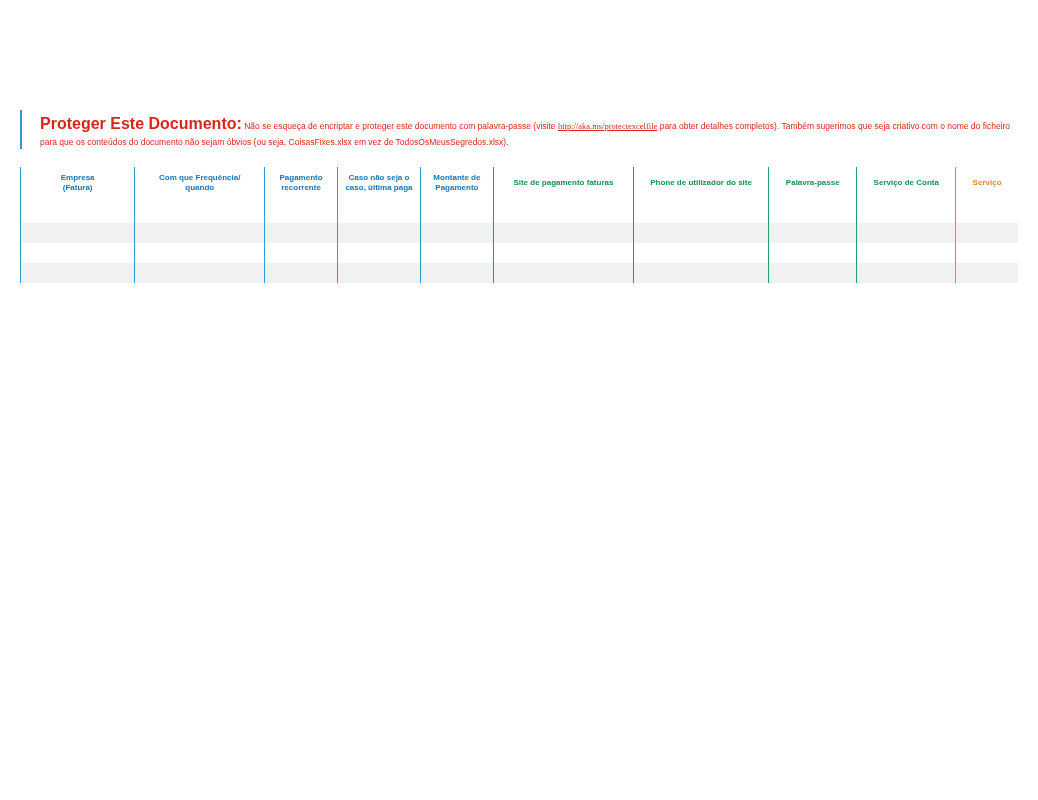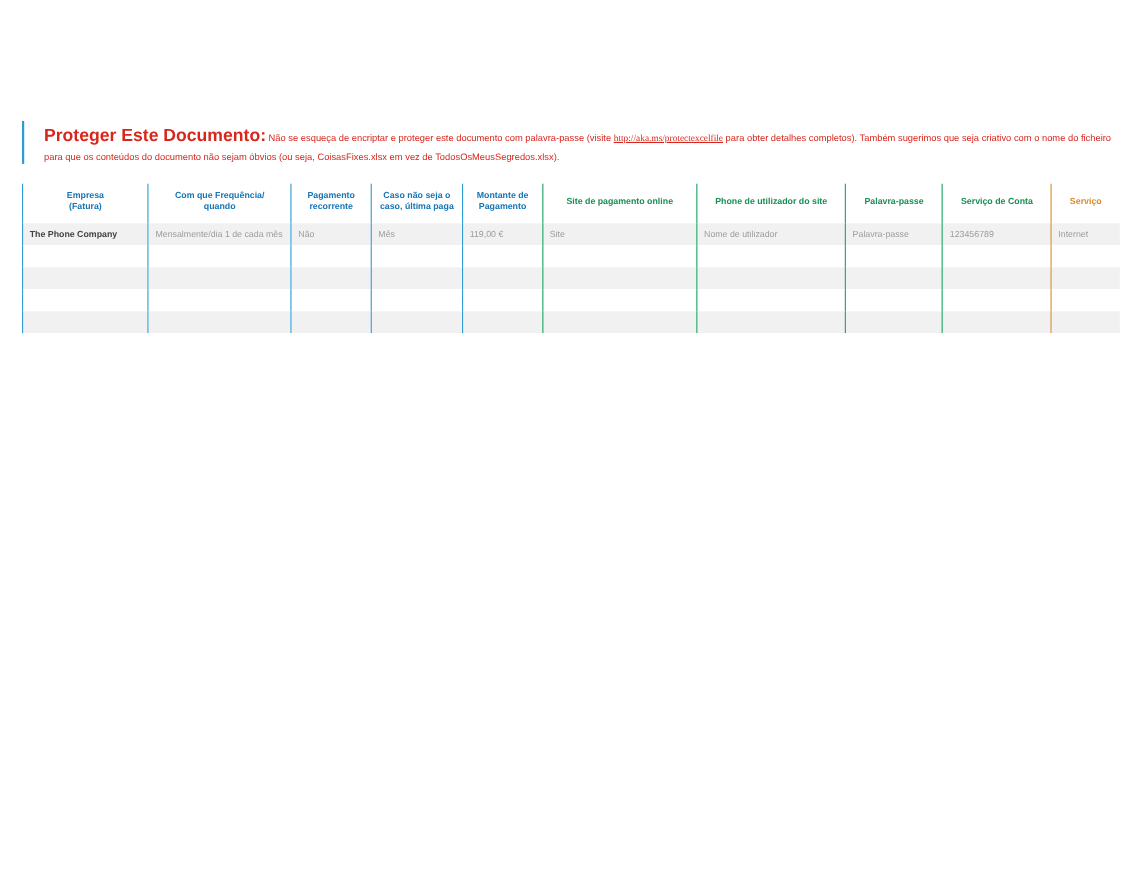--- a/index.html
+++ b/index.html
@@ -116,40 +116,28 @@
       <col class="green" style="width:95px">
       <col class="orange" style="width:60px">
     </colgroup>
     <thead>
       <tr>
         <th class="blue">Empresa<br>(Fatura)</th>
         <th class="blue">Com que Frequência/<br>quando</th>
         <th class="blue">Pagamento<br>recorrente</th>
         <th class="blue">Caso não seja o<br>caso, última paga</th>
         <th class="blue">Montante de<br>Pagamento</th>
-        <th class="green">Site de pagamento online</th>
+        <th class="green">Site de pagamento faturas</th>
         <th class="green">Phone de utilizador do site</th>
         <th class="green">Palavra-passe</th>
         <th class="green">Serviço de Conta</th>
         <th class="orange">Serviço</th>
       </tr>
     </thead>
     <tbody>
-      <tr class="band">
-        <td class="first">The Phone Company</td>
-        <td>Mensalmente/dia 1 de cada mês</td>
-        <td>Não</td>
-        <td>Mês</td>
-        <td>119,00 €</td>
-        <td>Site</td>
-        <td>Nome de utilizador</td>
-        <td>Palavra-passe</td>
-        <td>123456789</td>
-        <td>Internet</td>
-      </tr>
       <tr class="blank">
           <td></td>
           <td></td>
           <td></td>
           <td></td>
           <td></td>
           <td></td>
           <td></td>
           <td></td>
           <td></td>

